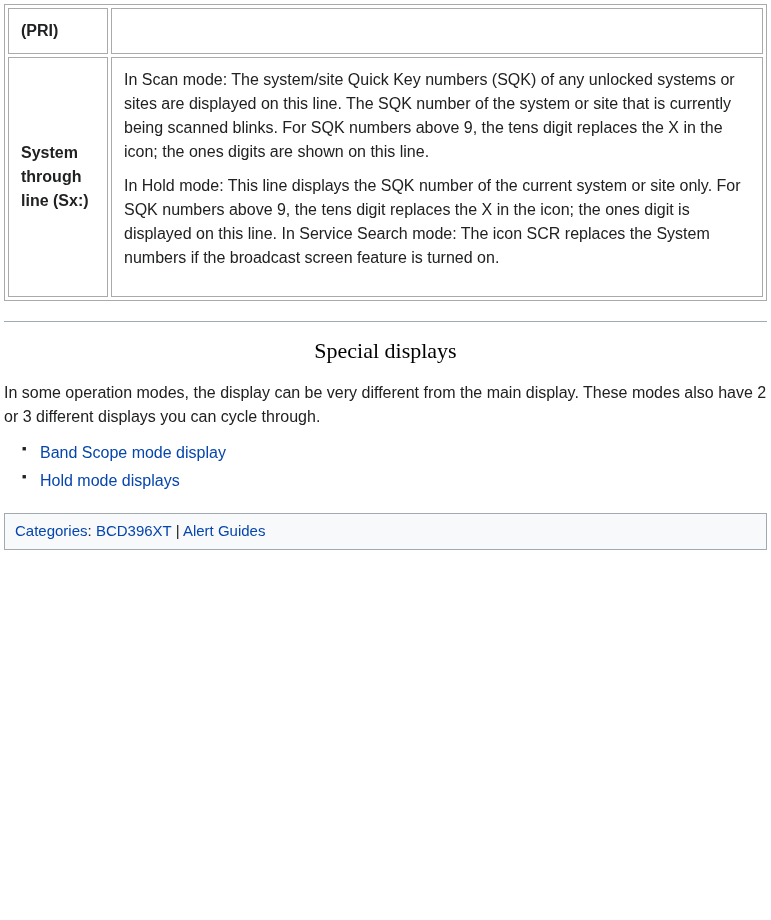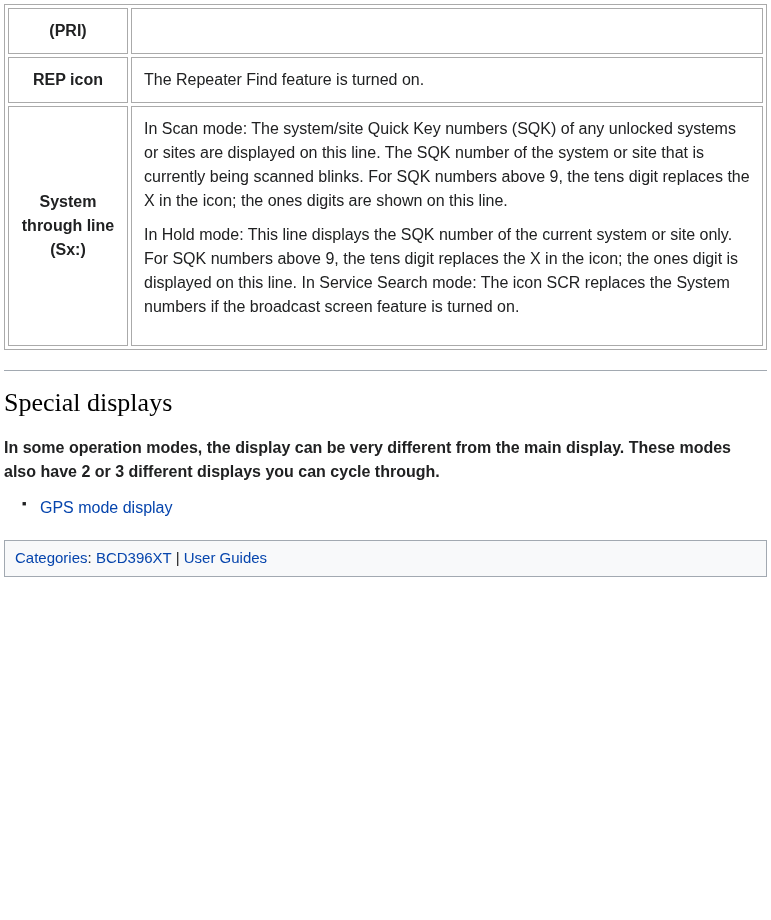--- a/index.html
+++ b/index.html
@@ -22,44 +22,44 @@
       margin-bottom: 20px;
     }
     td, th {
       border: 1px solid #aaa;
       padding: 10px 12px;
       vertical-align: middle;
       text-align: left;
     }
     th {
       font-weight: bold;
-      text-align: center;
-      width: 120px;
+      text-align: left;
+      width: 100px;
     }
     td p {
       margin: 0 0 10px 0;
     }
     td p:last-child {
       margin-bottom: 16px;
     }
     hr {
       border: none;
       border-top: 1px solid #a2a9b1;
       margin: 20px 0 8px 0;
     }
     h2 {
       font-family: Georgia, 'Times New Roman', serif;
       font-weight: normal;
-      font-size: 26px;
+      font-size: 22px;
       margin: 12px 0 14px 0;
       color: #000;
+      text-align: center;
     }
     .intro {
       margin: 0 0 12px 0;
-      font-weight: bold;
     }
     ul {
       margin: 8px 0 20px 0;
       padding-left: 36px;
     }
     ul li {
       list-style: none;
       position: relative;
       margin-bottom: 4px;
     }
@@ -85,40 +85,39 @@
 </head>
 <body>
 
 <table>
   <tbody>
     <tr>
       <th>(PRI)</th>
       <td></td>
     </tr>
     <tr>
-      <th>REP icon</th>
-      <td>The Repeater Find feature is turned on.</td>
-    </tr>
-    <tr>
       <th>System through line (Sx:)</th>
       <td>
         <p>In Scan mode: The system/site Quick Key numbers (SQK) of any unlocked systems or sites are displayed on this line. The SQK number of the system or site that is currently being scanned blinks. For SQK numbers above 9, the tens digit replaces the X in the icon; the ones digits are shown on this line.</p>
         <p>In Hold mode: This line displays the SQK number of the current system or site only. For SQK numbers above 9, the tens digit replaces the X in the icon; the ones digit is displayed on this line. In Service Search mode: The icon SCR replaces the System numbers if the broadcast screen feature is turned on.</p>
       </td>
     </tr>
   </tbody>
 </table>
 
 <hr>
 
 <h2>Special displays</h2>
 
 <p class="intro">In some operation modes, the display can be very different from the main display. These modes also have 2 or 3 different displays you can cycle through.</p>
 
 <ul>
   <li>
-    <a href="#">GPS mode display</a>
+    <a href="#">Band Scope mode display</a>
+  </li>
+  <li>
+    <a href="#">Hold mode displays</a>
   </li>
 </ul>
 
 <div class="catlinks">
-  <a href="#">Categories</a><span>: </span><a href="#">BCD396XT</a><span> | </span><a href="#">User Guides</a>
+  <a href="#">Categories</a><span>: </span><a href="#">BCD396XT</a><span> | </span><a href="#">Alert Guides</a>
 </div>
 
 </body></html>

